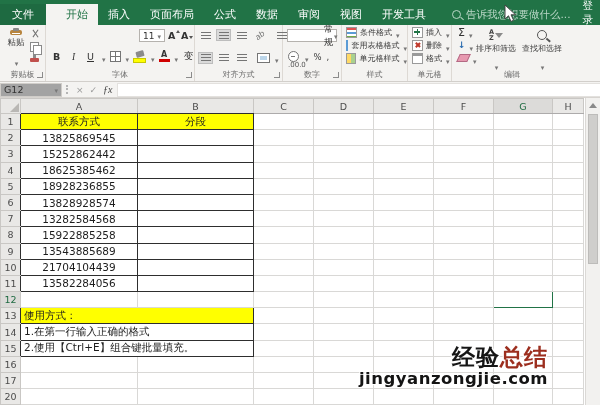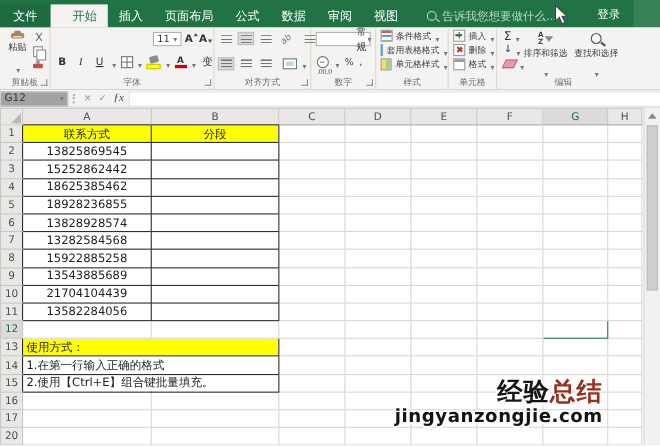--- a/index.html
+++ b/index.html
@@ -149,20 +149,21 @@
 
   <header class="tabbar">
     <div class="tab file">文件</div>
     <div class="tab active">开始</div>
     <div class="tab">插入</div>
     <div class="tab">页面布局</div>
     <div class="tab">公式</div>
     <div class="tab">数据</div>
     <div class="tab">审阅</div>
     <div class="tab">视图</div>
+    <div class="tab">开发工具</div>
     <div class="tellme">
       <span class="magw"></span>
       <span>告诉我您想要做什么...</span>
     </div>
     <div class="bar-right">
       <div class="signin">登录</div>
       <div class="share">
         
         
       </div>
@@ -268,21 +269,21 @@
       <div class="combo" style="left:4px;top:4px;width:50px;padding-left:36px;">
         <span>常规</span>
         <i class="dd" style="margin-left:auto;"></i>
       </div>
       <div class="alrow" style="left:5px;top:22px;gap:5px;">
         <span class="coin"></span>
         <i class="dd"></i>
         <span class="s9">%</span>
         <span class="s9">,</span>
       </div>
-      <div class="alrow" style="left:5px;top:36px;gap:0;font-family:Liberation Serif, serif;">
+      <div class="alrow" style="left:5px;top:36px;gap:0;">
         <span class="decs">.00</span>
         <span class="decs">.0</span>
       </div>
       <div class="grplabel">数字</div>
       <span class="lnch"></span>
     </div>
 
     <div class="grp" style="left:342px;width:66px;">
       <div class="srow">
         <i class="ic-cf"></i>

